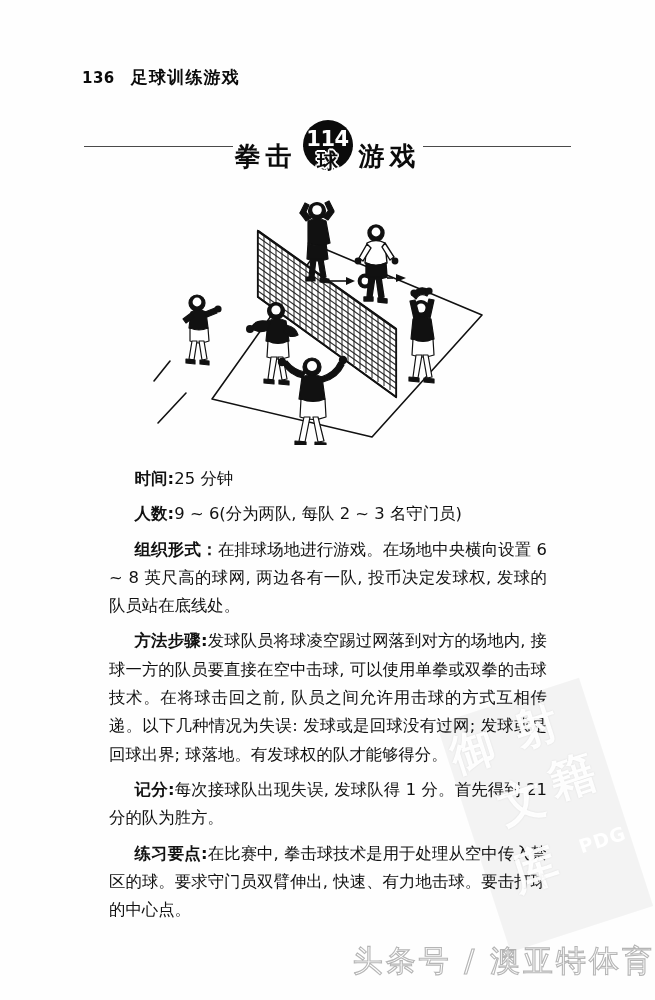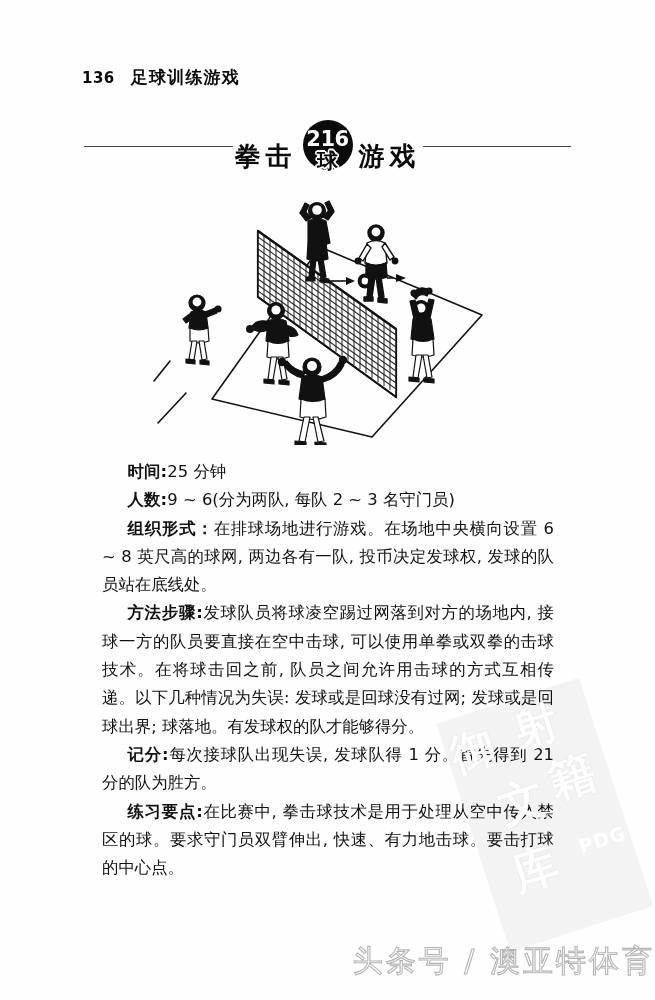--- a/index.html
+++ b/index.html
@@ -144,21 +144,21 @@
     top: 458px;
     width: 452px;
     font-family: "DejaVu Sans", "Liberation Sans", sans-serif;
     font-size: 16.4px;
     line-height: 28.3px;
     color: #111;
     text-align: justify;
     text-justify: inter-character;
   }
   .body-copy p {
-    margin: 0;
+    margin: 7px;
     text-indent: 1.55em;
   }
   .body-copy b {
     font-weight: bold;
     letter-spacing: 0.2px;
   }
 
   
   .wm-diagonal {
     position: absolute;
@@ -228,21 +228,21 @@
     <span class="folio">136</span>
     <span class="booktitle">足球训练游戏</span>
   </div>
 
   <div class="title-band">
     <div class="title-rule"></div>
     <div class="title-inner">
       <span class="title-word left">拳击</span>
       <span class="numbadge">
         <span class="disc"></span>
-        <span class="num">216</span>
+        <span class="num">114</span>
         <span class="sub">球</span>
       </span>
       <span class="title-word right">游戏</span>
     </div>
   </div>
 
   <div class="figure">
     <svg viewBox="0 0 370 260" xmlns="http://www.w3.org/2000/svg" aria-hidden="true">
       <g fill="none" stroke="#111" stroke-width="1.6" stroke-linejoin="round" stroke-linecap="round">
 

